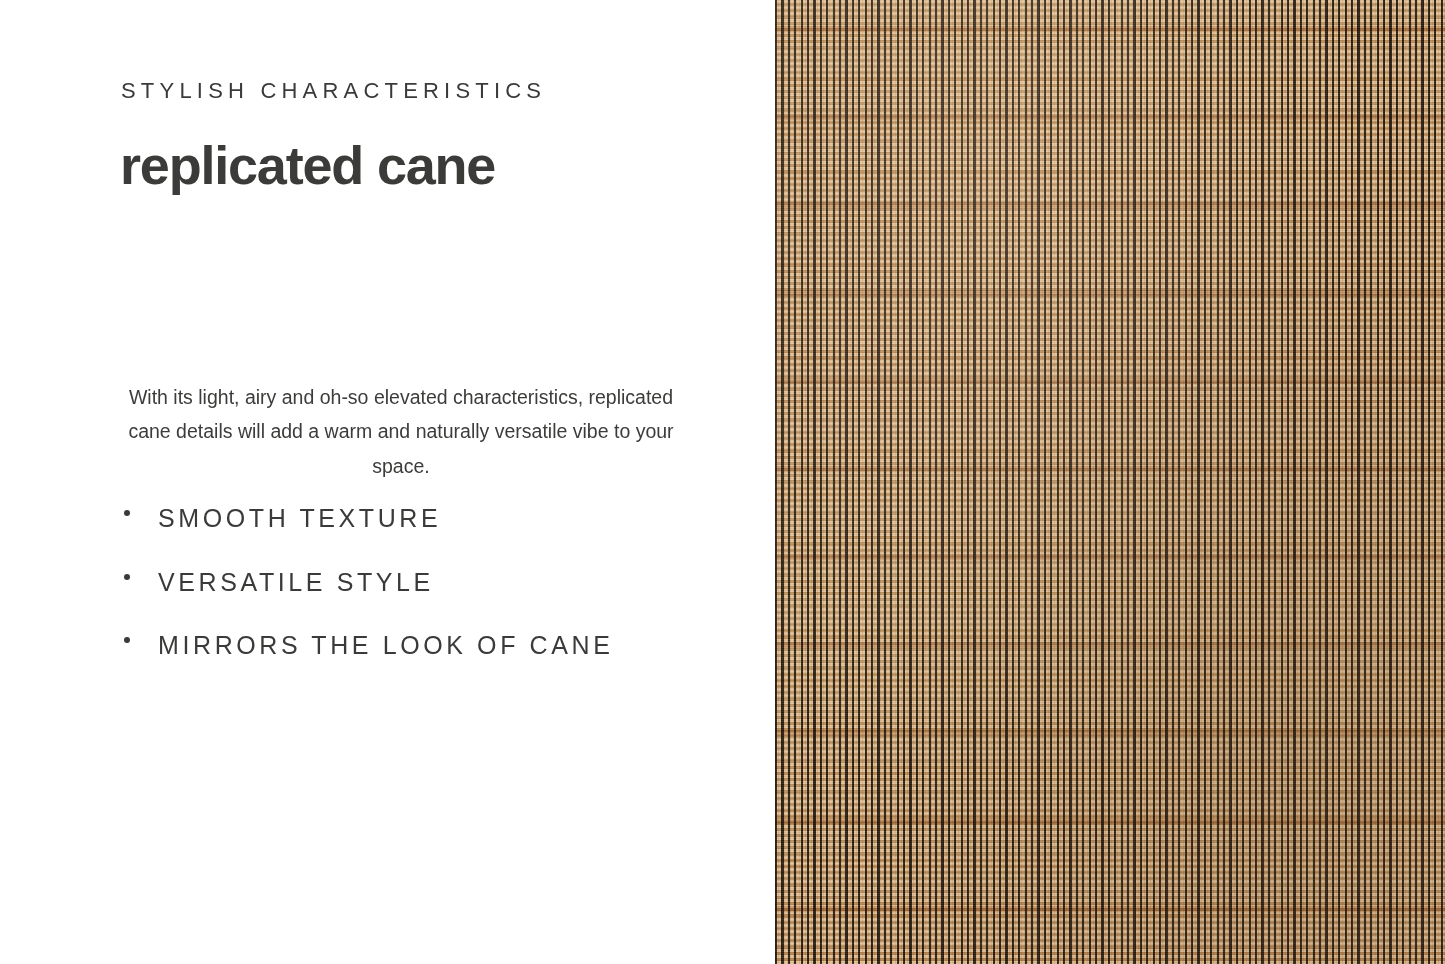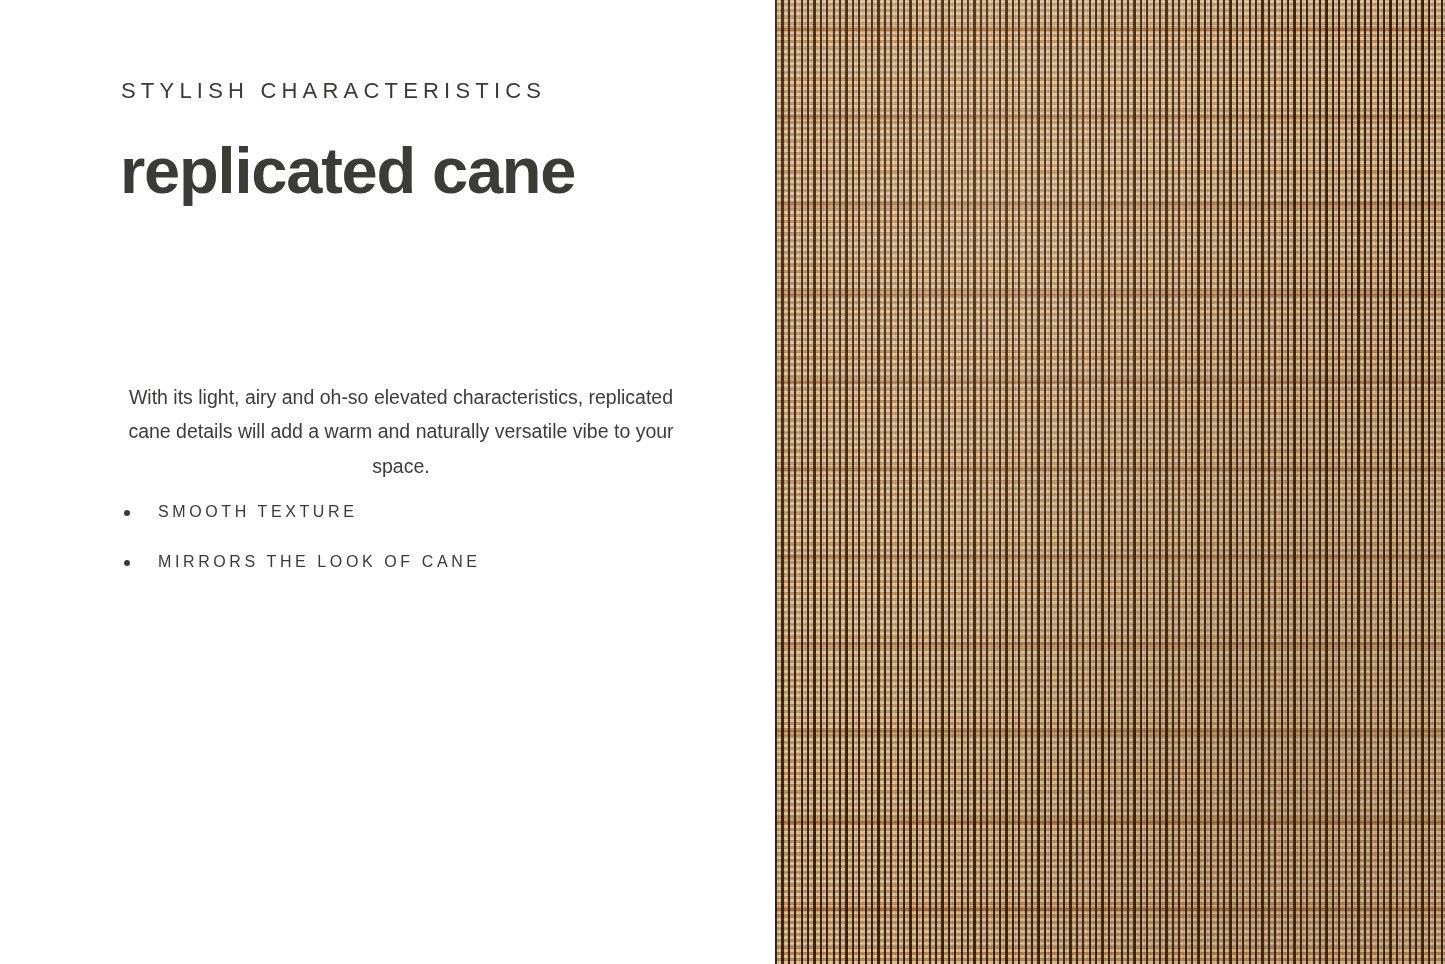--- a/index.html
+++ b/index.html
@@ -39,21 +39,21 @@
     font-weight: 400;
     color: #3a3a38;
     text-transform: uppercase;
     line-height: 1.2;
     white-space: nowrap;
   }
   .headline {
     position: absolute;
     top: 135px;
     left: 92px;
-    font-size: 65px;
+    font-size: 54px;
     font-weight: 700;
     line-height: 1.12;
     letter-spacing: -1.2px;
     color: #3b3b39;
     margin: 0;
     max-width: 560px;
   }
   .body-copy {
     position: absolute;
     top: 360px;
@@ -71,21 +71,21 @@
     left: 93px;
     width: 580px;
     list-style: none;
     margin: 0;
     padding: 0;
   }
   .feature-item {
     position: relative;
     padding-left: 37px;
     margin-bottom: 26px;
-    font-size: 16px;
+    font-size: 25px;
     letter-spacing: 3.6px;
     line-height: 1.5;
     color: #3a3a38;
     text-transform: uppercase;
   }
   .feature-item:last-child {
     margin-bottom: 0;
   }
   .feature-bullet {
     position: absolute;
@@ -186,20 +186,24 @@
 
     <p class="body-copy">With its light, airy and oh-so elevated characteristics, replicated cane details will add a warm and naturally versatile vibe to your space.</p>
 
     <ul class="feature-list">
       <li class="feature-item">
         <span class="feature-bullet"></span>
         <span>SMOOTH TEXTURE</span>
       </li>
       <li class="feature-item">
         <span class="feature-bullet"></span>
+        <span>VERSATILE STYLE</span>
+      </li>
+      <li class="feature-item">
+        <span class="feature-bullet"></span>
         <span class="feature-line2">MIRRORS THE LOOK OF CANE</span>
       </li>
     </ul>
 
   </div>
 
   <div class="right-panel">
     <div class="weave"></div>
     <div class="weave-strands"></div>
     <div class="weave-noise"></div>

